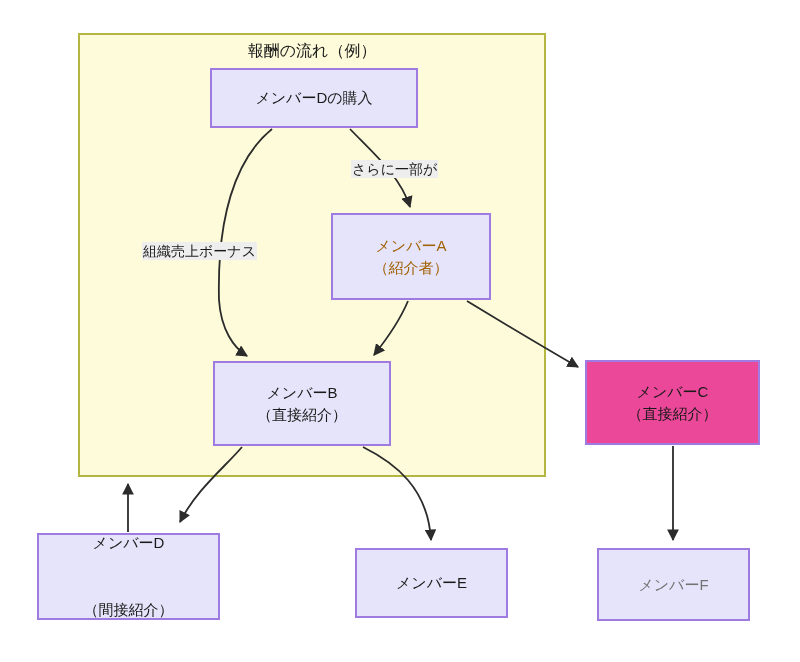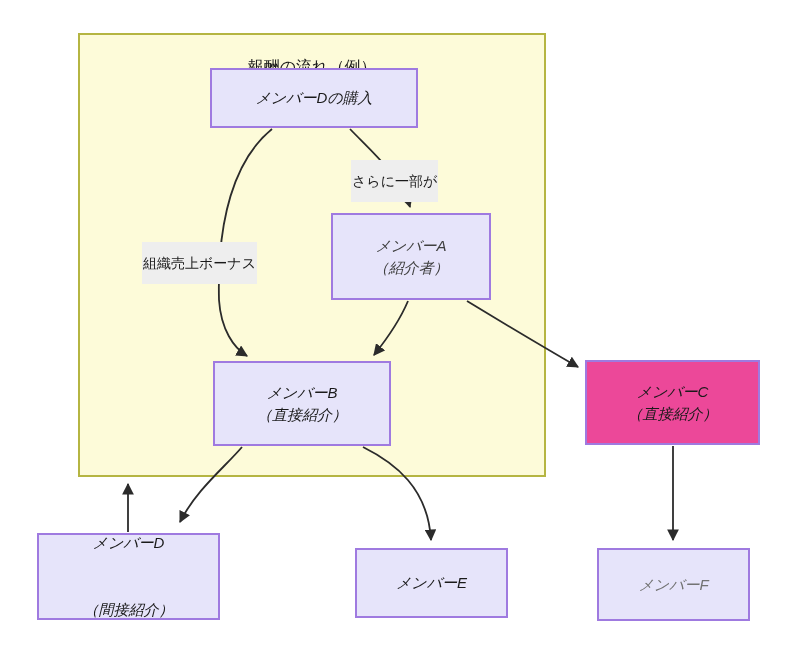--- a/index.html
+++ b/index.html
@@ -46,40 +46,39 @@
     background: #e6e4fa;
     border: 2px solid #9f7ae0;
     display: flex;
     flex-direction: column;
     align-items: center;
     justify-content: center;
     color: #1a1a1a;
     font-size: 15px;
     line-height: 1.45;
     text-align: center;
-    font-style: italic;
   }
   .node .l2 { display: block; }
   .edge-label {
     position: absolute;
     background: #eeeeee;
     color: #1a1a1a;
     font-size: 14px;
     white-space: nowrap;
-    padding: 12px 1px;
+    padding: 0 1px;
     line-height: 1.3;
   }
 </style>
 </head>
 <body>
 
 <div id="canvas">
 
   <div class="group-box" id="group-box" style="left: 78px; top: 33px; width: 468px; height: 444px; background: rgb(253, 251, 217); border-color: rgb(181, 181, 66);"></div>
-  <div class="group-title" id="group-title" style="left: 78px; top: 41px; width: 468px; margin-top: 16px;">報酬の流れ（例）</div>
+  <div class="group-title" id="group-title" style="left: 78px; top: 41px; width: 468px;">報酬の流れ（例）</div>
 
   <svg id="edges" viewBox="0 0 800 662">
     <defs>
       <marker id="arrow" viewBox="0 0 10 10" refX="9" refY="5" markerWidth="6.5" markerHeight="6.5" orient="auto-start-reverse">
         <path d="M 0 0 L 10 5 L 0 10 z" fill="#2b2b2b"></path>
       </marker>
     </defs>
     <g fill="none" stroke="#2b2b2b" stroke-width="1.8">
       <path d="M 272 129 C 234 160 217 220 219 300 C 221 330 234 348 247 356" marker-end="url(#arrow)"></path>
       <path d="M 350 129 C 370 150 400 175 410 207" marker-end="url(#arrow)"></path>
@@ -89,21 +88,21 @@
       <path d="M 363 447 C 395 463 428 488 431 540" marker-end="url(#arrow)"></path>
       <path d="M 128 532 L 128 484" marker-end="url(#arrow)"></path>
       <path d="M 673 446 L 673 540" marker-end="url(#arrow)"></path>
     </g>
   </svg>
 
   <div id="nodes-layer">
       <div class="node" style="left: 210px; top: 68px; width: 208px; height: 60px; background: rgb(230, 228, 250); border-color: rgb(159, 122, 224); color: rgb(26, 26, 26);">
         <span>メンバーDの購入</span>
       </div>
-      <div class="node" style="left: 331px; top: 213px; width: 160px; height: 87px; background: rgb(230, 228, 250); border-color: rgb(159, 122, 224); color: #404040;">
+      <div class="node" style="left: 331px; top: 213px; width: 160px; height: 87px; background: rgb(230, 228, 250); border-color: rgb(159, 122, 224); color: #a16207;">
         <span>メンバーA</span>
         <span class="l2">（紹介者）</span>
       </div>
       <div class="node" style="left: 213px; top: 361px; width: 178px; height: 85px; background: rgb(230, 228, 250); border-color: rgb(159, 122, 224); color: rgb(26, 26, 26);">
         <span>メンバーB</span>
         <span class="l2">（直接紹介）</span>
       </div>
       <div class="node" style="left: 585px; top: 360px; width: 175px; height: 85px; background: #ec4899; border-color: rgb(159, 122, 224); color: rgb(26, 26, 26); justify-content: center;">
         <span>メンバーC</span>
         <span class="l2">（直接紹介）</span>

